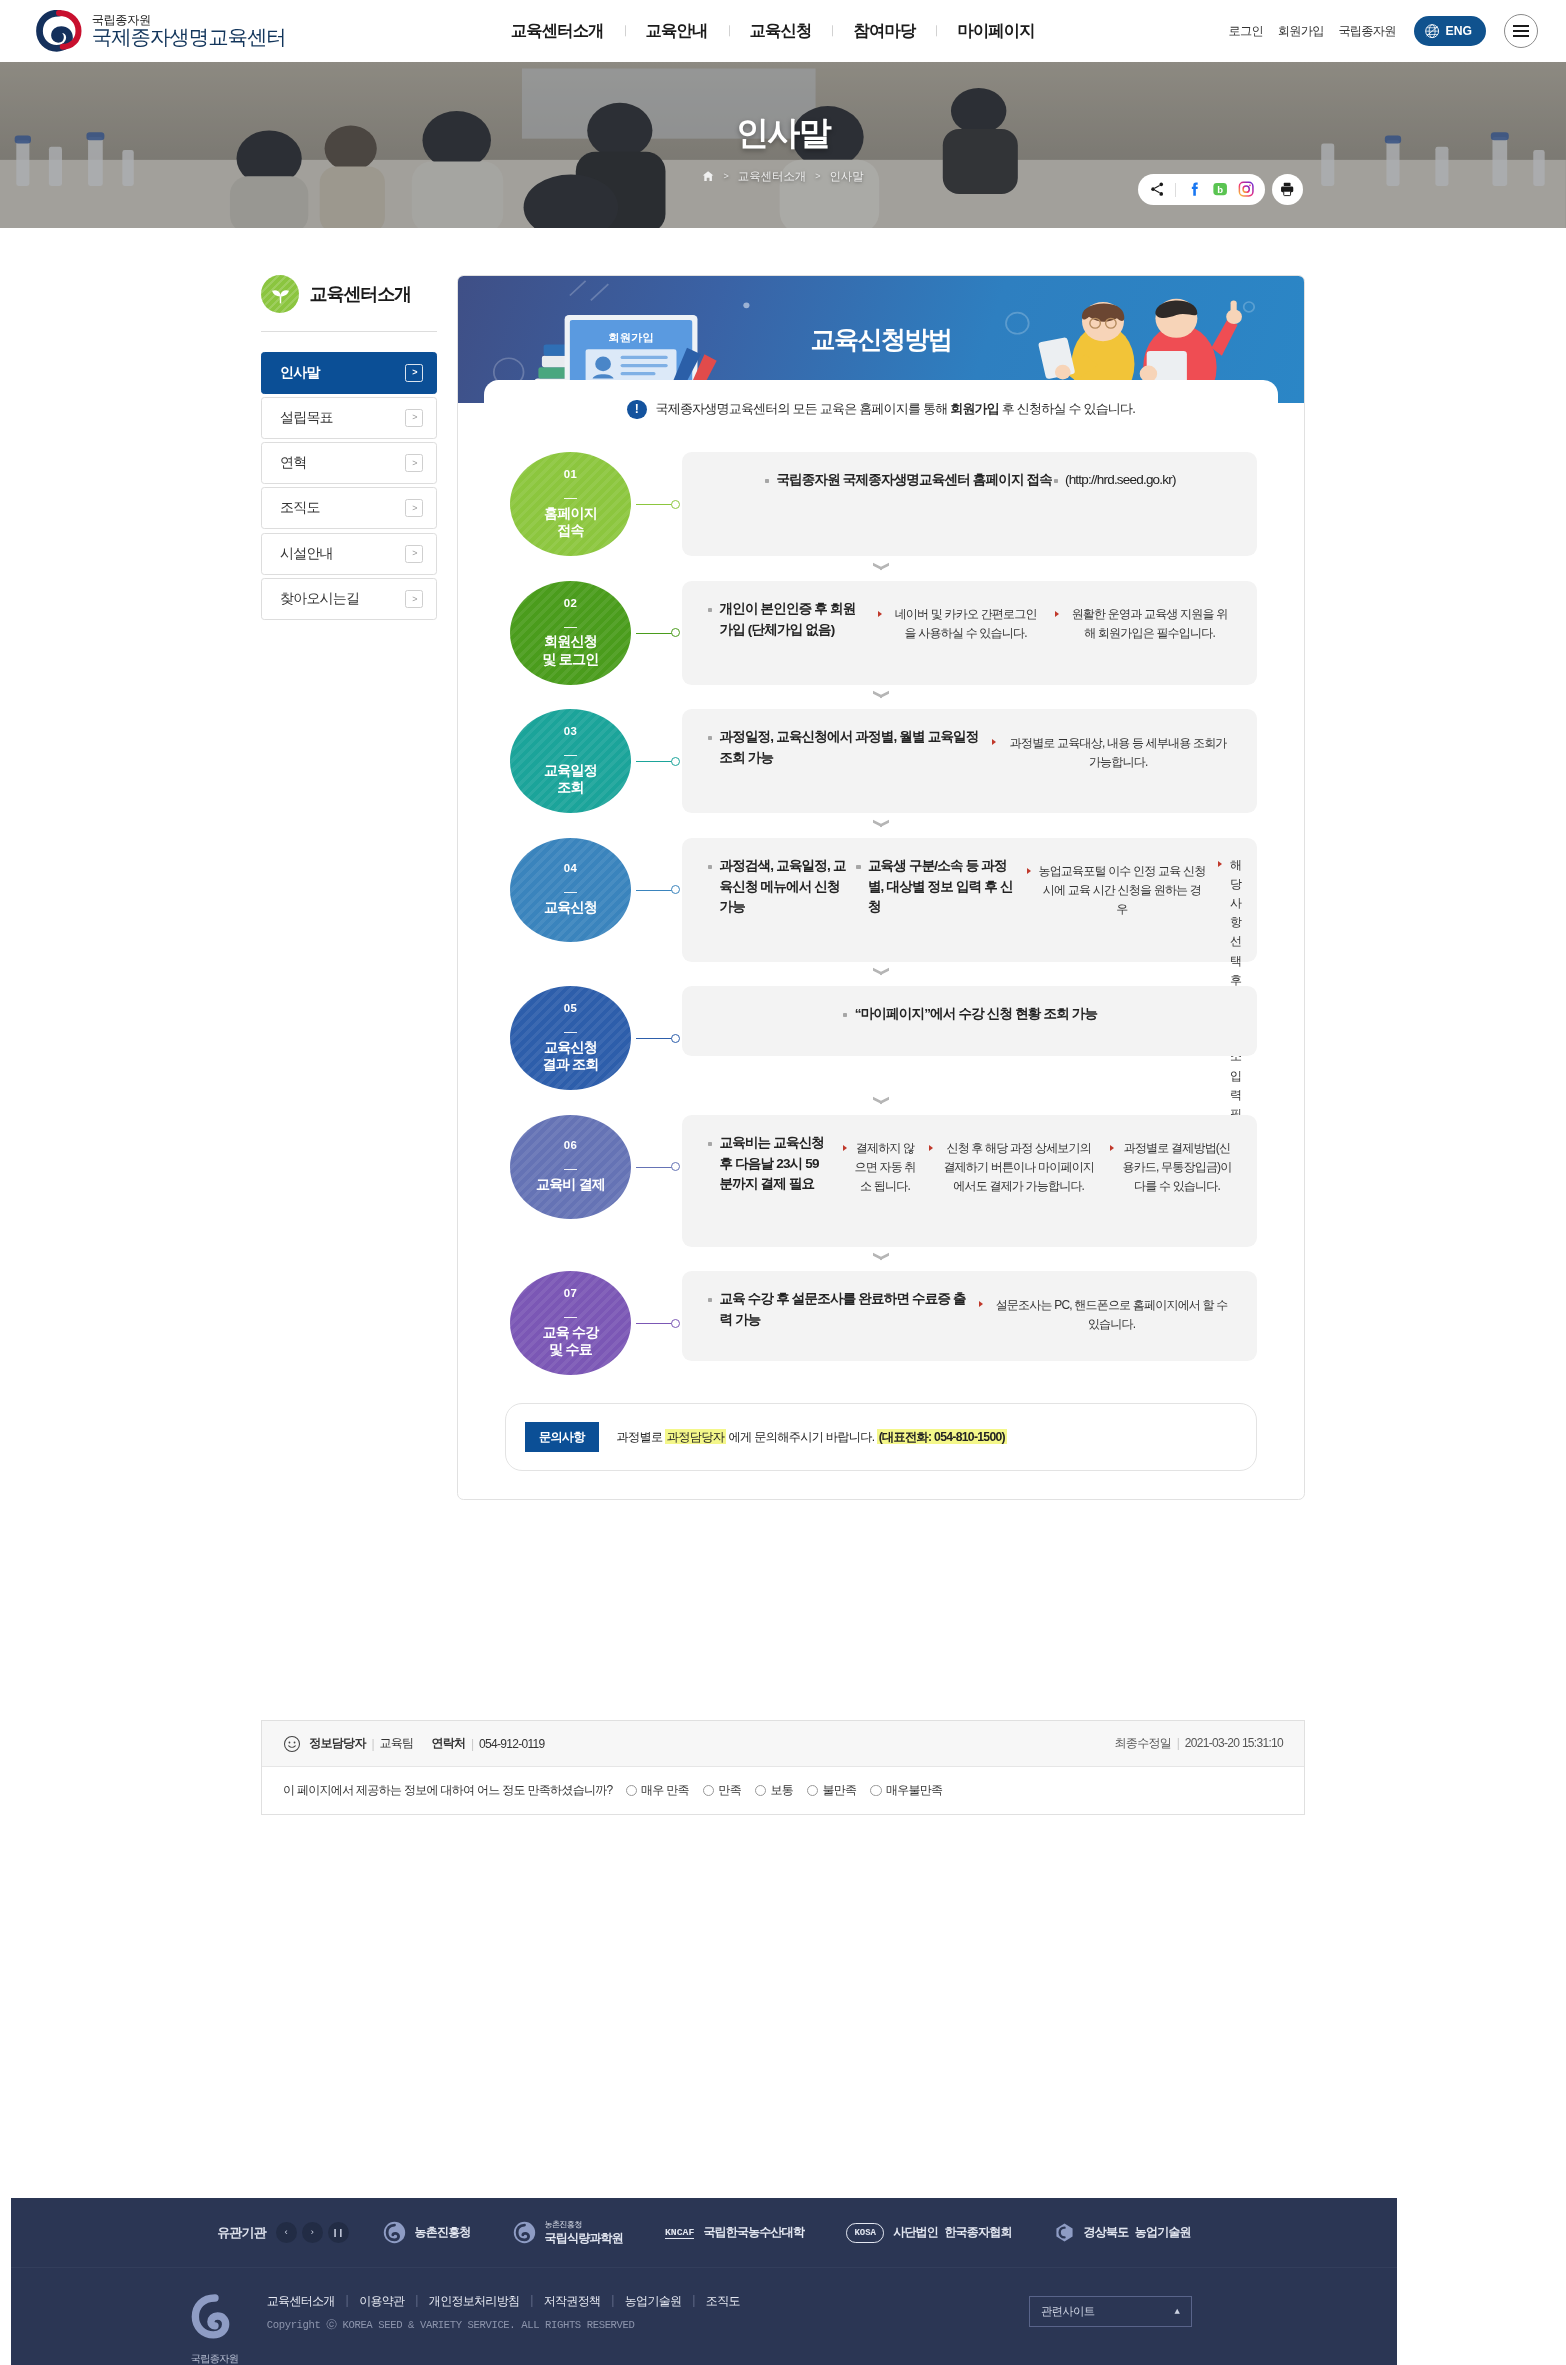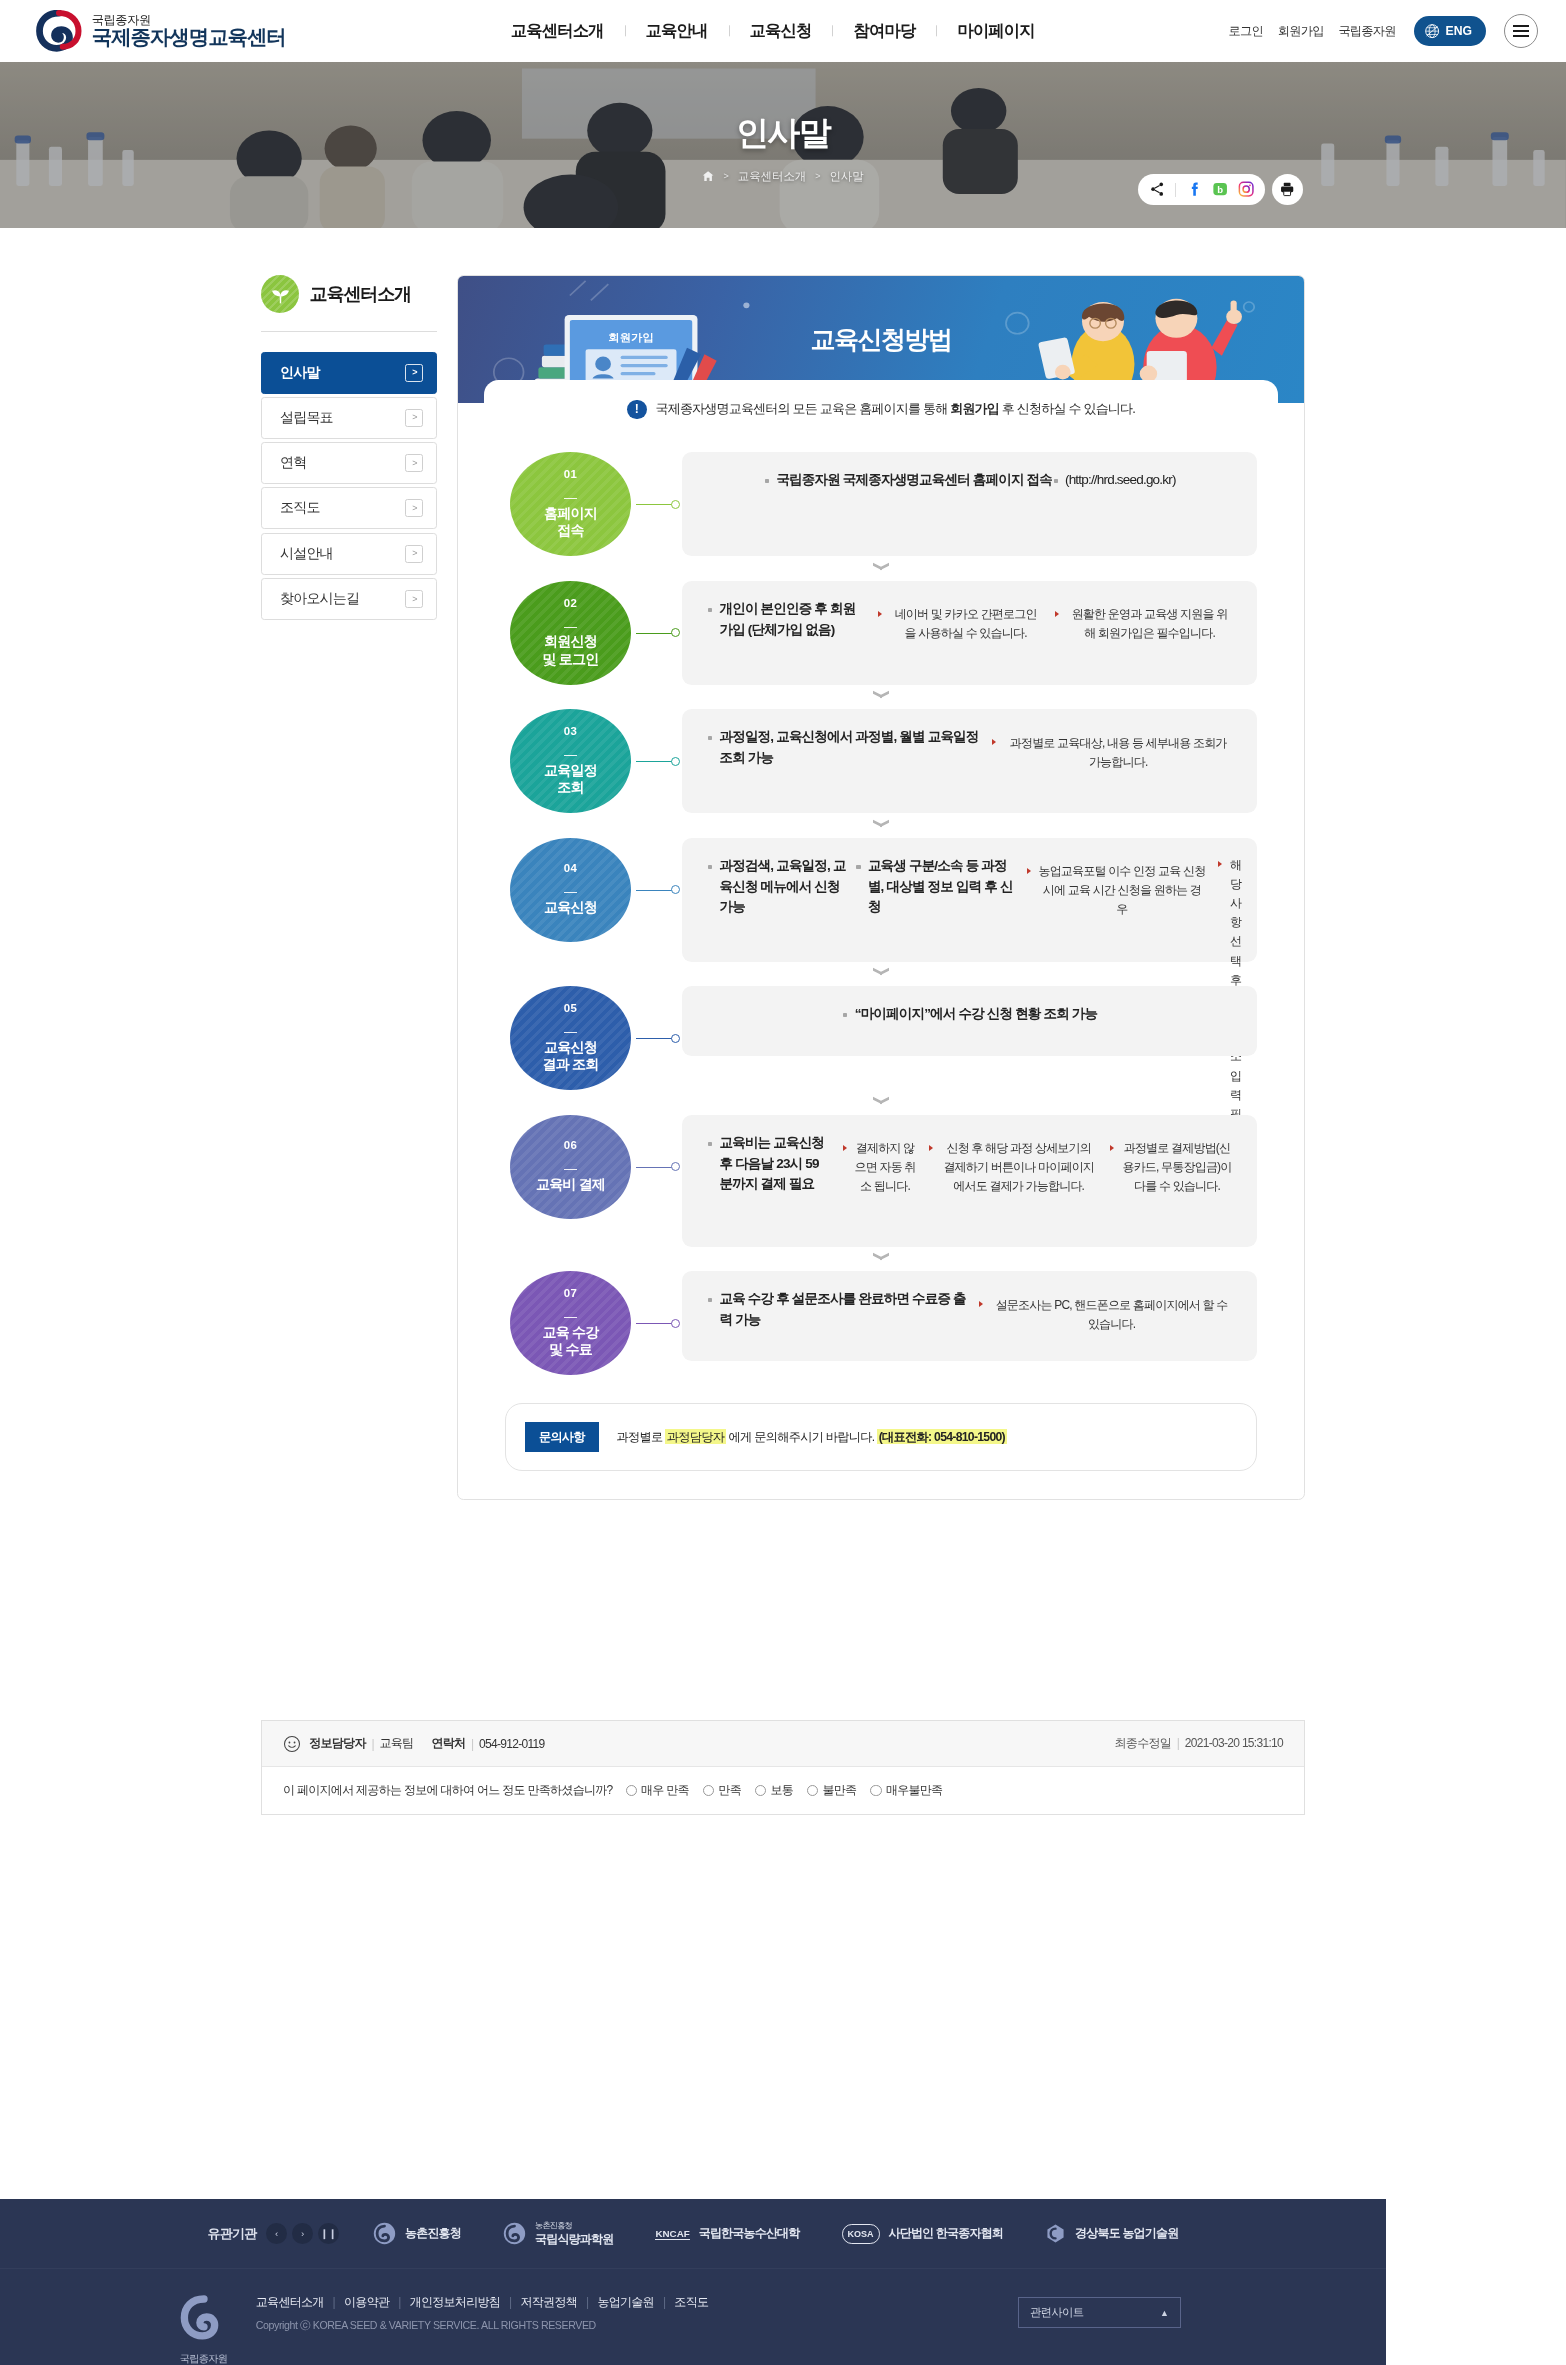--- a/index.html
+++ b/index.html
@@ -18,21 +18,21 @@
     align-items: center;
     padding: 0 28px 0 36px;
     background: #fff;
     position: relative;
     z-index: 10;
   }
   .logo-wrap { display: flex; align-items: center; gap: 9.8px; }
   .logo-mark { width: 46px; height: 42px; flex: 0 0 auto; }
   .logo-text { display: flex; flex-direction: column; justify-content: center; line-height: 1.05; }
   .logo-sub { font-size: 12.2px; color: #222; letter-spacing: -0.4px; }
-  .logo-main { font-size: 20.4px; font-weight: 700; color: #12355b; letter-spacing: -1px; }
+  .logo-main { font-size: 20.4px; font-weight: 400; color: #12355b; letter-spacing: -1px; }
 
   .gnb { display: flex; align-items: center; margin-left: 204px; }
   .gnb-item {
     font-size: 16.3px; font-weight: 700; color: #1b1b1b;
     padding: 0 21px; letter-spacing: -0.8px; cursor: pointer;
     position: relative; white-space: nowrap;
   }
   .gnb-item + .gnb-item::before {
     content: ""; position: absolute; left: 0; top: 50%;
     transform: translateY(-50%); width: 0.8px; height: 11.4px; background: #d2d2d2;
@@ -219,21 +219,21 @@
   .info-date { margin-left: auto; color: #555; }
   .info-bottom {
     height: 47px; display: flex; align-items: center; padding: 0 21px;
     font-size: 12px; color: #333; letter-spacing: -0.7px; background: #fff;
   }
   .radios { display: flex; align-items: center; gap: 14px; margin-left: 13px; }
   .radio-wrap { display: flex; align-items: center; gap: 4.1px; cursor: pointer; }
   .radio { width: 11.4px; height: 11.4px; border: 0.8px solid #999; border-radius: 50%; background: #fff; }
 
   
-  .footer { position: absolute; left: 0; bottom: 0; width: 1386px; background: #2b3654; }
+  .footer { position: absolute; left: 11px; bottom: 0; width: 1386px; background: #2b3654; font-family: Liberation Mono, monospace; }
   .flink-bar {
     height: 70px; border-bottom: 0.8px solid #3c466180;
     display: flex; align-items: center; justify-content: center; gap: 0;
   }
   .flink-label { font-size: 13px; color: #dfe3ee; font-weight: 700; letter-spacing: -0.8px; margin-right: 9.8px; }
   .fctrl { display: flex; gap: 4.9px; margin-right: 34px; }
   .fctrl span {
     width: 21px; height: 21px; border-radius: 50%; background: #222c45; color: #c8cee0;
     display: flex; align-items: center; justify-content: center; font-size: 9.8px; cursor: pointer;
   }

